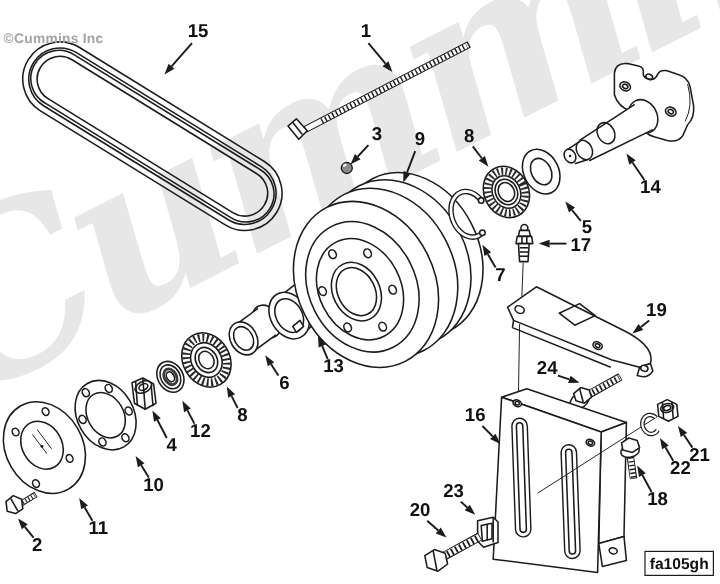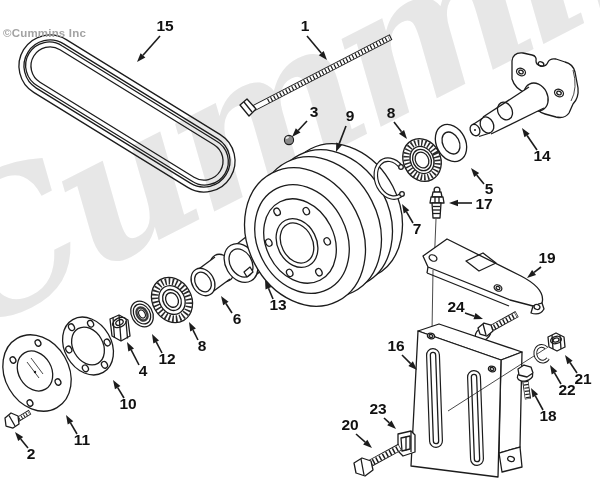--- a/index.html
+++ b/index.html
@@ -357,13 +357,16 @@
         <line x1="384" y1="418" x2="389.3656127381933" y2="422.9184783433439" class="callout-line"></line>
         <polygon points="396,429 387.2032939269378,425.27737159198625 391.5279315494488,420.55958509470156" class="callout-head"></polygon>
         <text x="378" y="414" class="callout-num">23</text>
         <line x1="465" y1="313" x2="474.4618503175454" y2="316.1539501058485" class="callout-line"></line>
         <polygon points="483,319 473.4499214662915,319.1897366596101 475.47377916879924,313.11816355208686" class="callout-head"></polygon>
         <text x="456" y="312" class="callout-num">24</text>
       </g>
 </svg>
 
 <div class="copyright">©Cummins Inc</div>
+<div class="figbox">
+  <span>fa105gh</span>
 </div>
+</div>
 
 </body></html>

